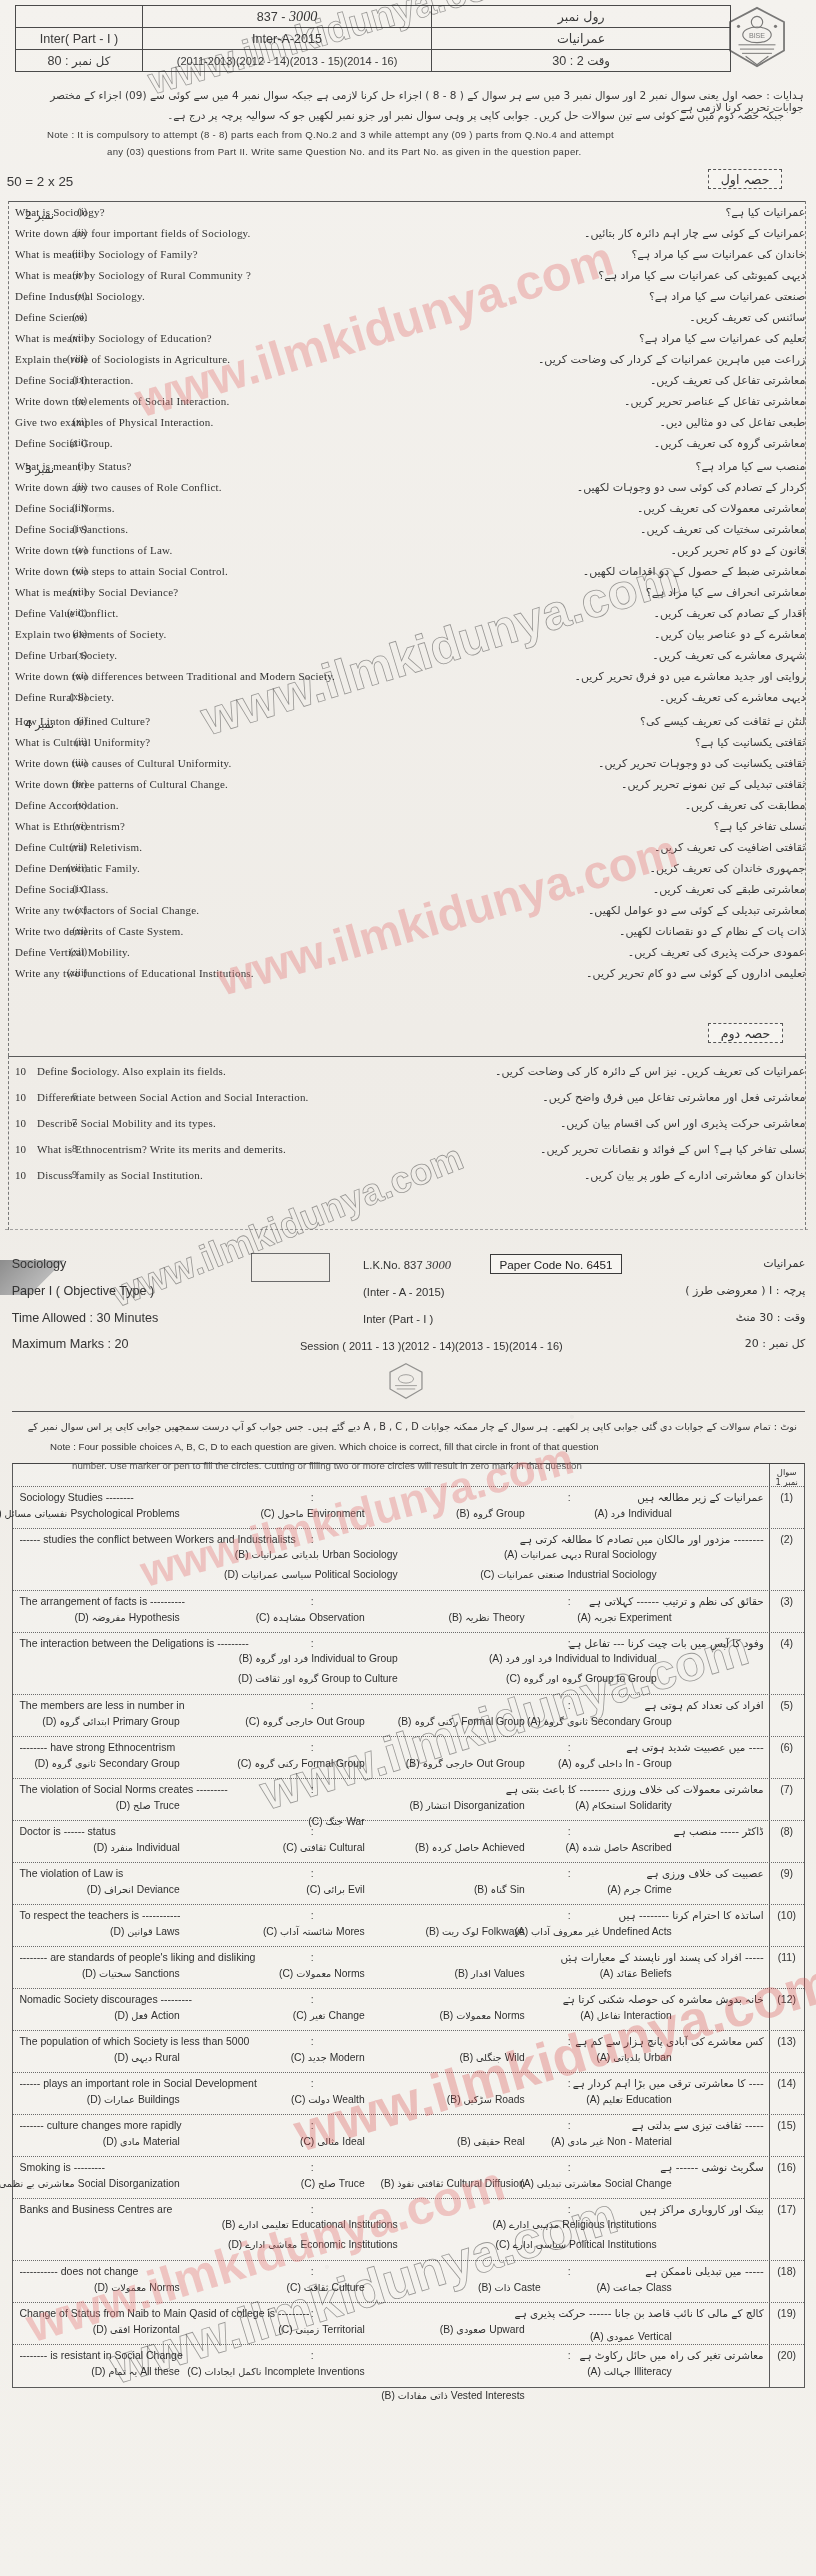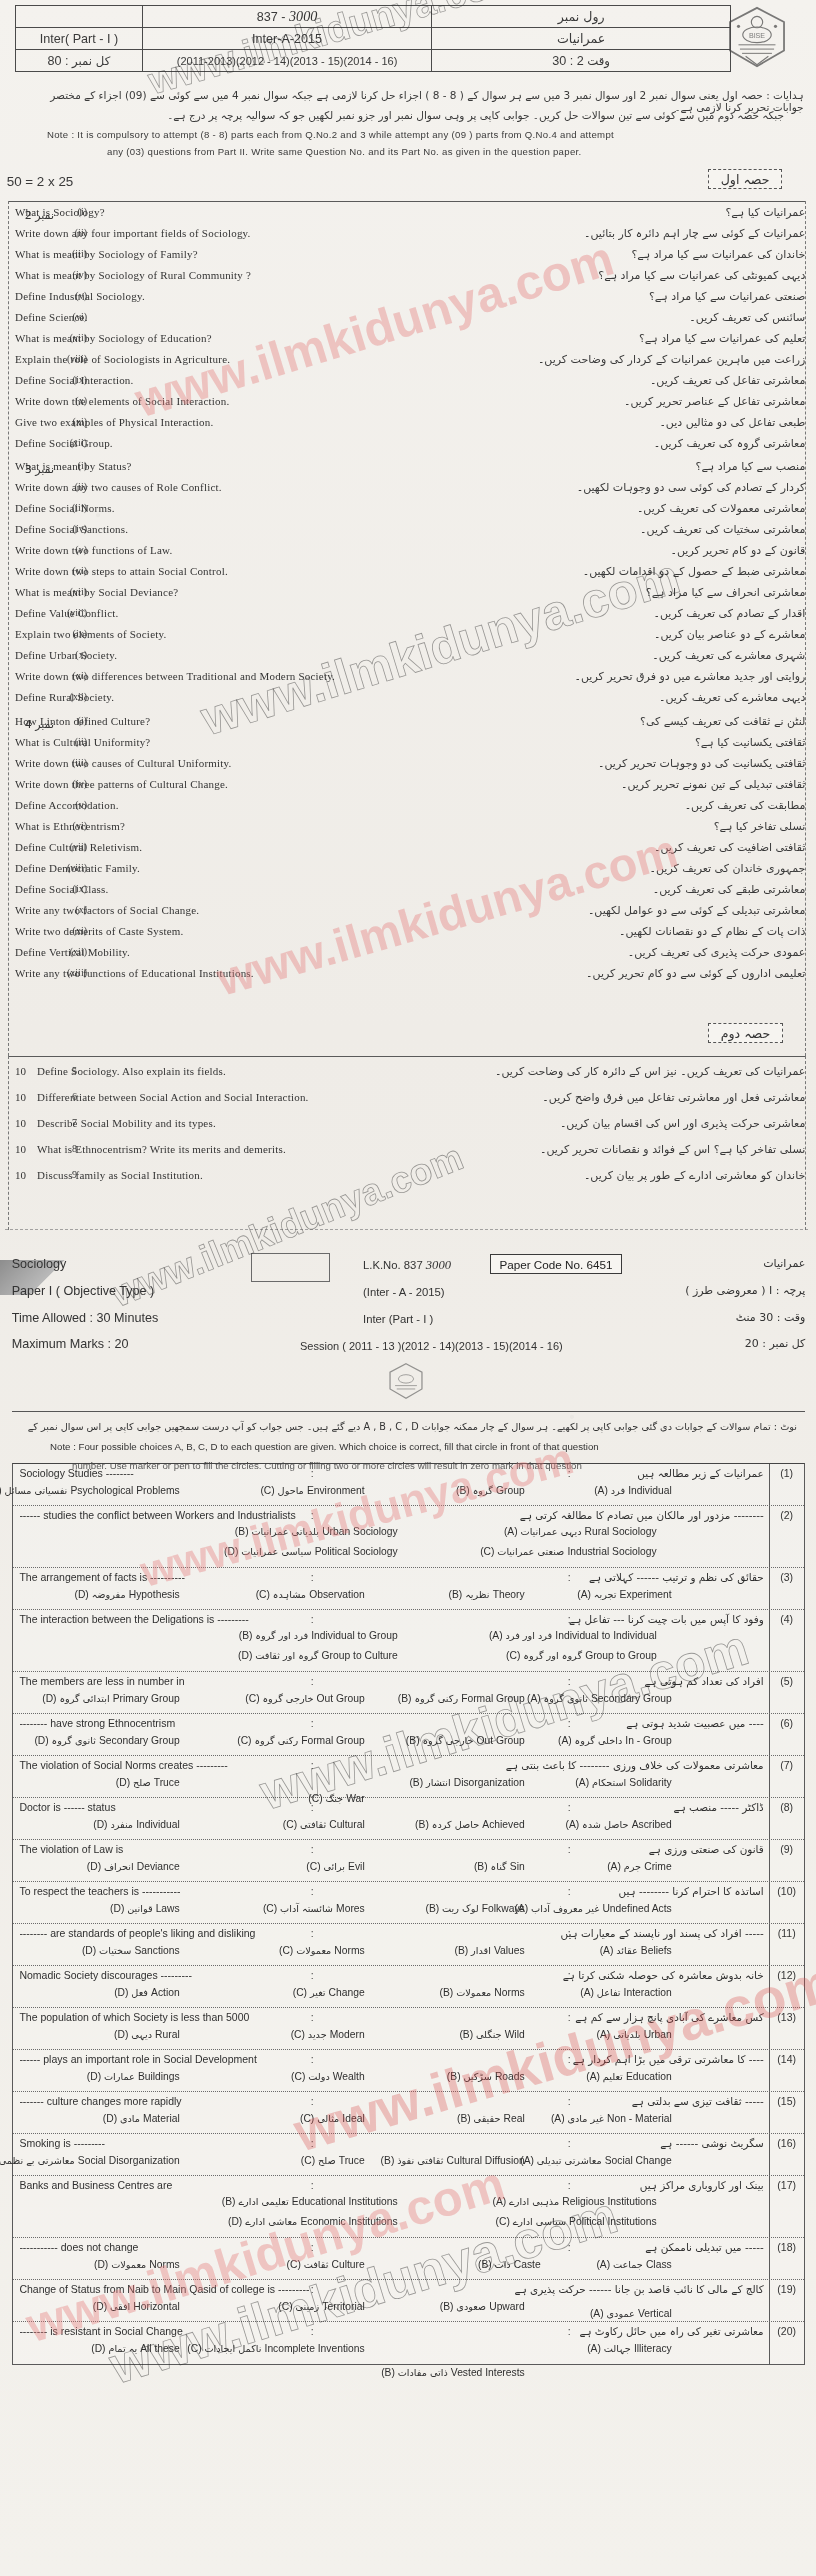--- a/index.html
+++ b/index.html
@@ -442,20 +442,25 @@
   </div>
 
   <div class="objnote" style="top:1411px;">
     <div style="position:absolute; left:0; top:0; width:793px; border-top:1.7px solid #555;"></div>
   </div>
   <div class="objnote-ur" style="top:1421px; right:20px;">نوٹ :   تمام سوالات کے جوابات دی گئی جوابی کاپی پر لکھیے۔ ہر سوال کے چار ممکنہ جوابات A , B , C , D  دیے گئے ہیں۔ جس جواب کو آپ درست سمجھیں جوابی کاپی پر اس سوال نمبر کے</div>
   <div class="objnote-en" style="top:1441px;">Note : Four possible choices A, B, C, D to each question are given. Which choice is correct, fill that  circle in front of that question</div>
   <div class="objnote-en" style="top:1460px; left:72px;">number. Use marker or pen to fill the circles. Cutting or filling two or more circles will result in zero mark in that question</div>
 
   <div class="mcq" id="mcq-table">
+      <div class="mcq-row" style="height: 23.4px;">
+        <div class="numcell">
+          <span style="font-family:'DejaVu Sans',sans-serif;font-size:8.4px;direction:rtl;display:block;">سوال نمبر 1</span>
+        </div>
+      </div>
       <div class="mcq-row" style="height: 42px;">
         <div class="numcell">(1)</div>
         <div class="stem-en">Sociology   Studies --------</div>
         <div class="colon-l" style="left: 298px;">:</div>
         <div class="stem-ur">عمرانیات کے زیر مطالعہ ہیں</div>
         <div class="colon-l" style="right: 233px;">:</div>
         <div class="opt" style="top: 21px; left: 659px; transform: translateX(-100%);"><span class="lab">(A) </span><span class="ur"> فرد  </span><span class="en">Individual</span></div>
         <div class="opt" style="top: 21px; left: 512px; transform: translateX(-100%);"><span class="lab">(B) </span><span class="ur"> گروہ  </span><span class="en">Group</span></div>
         <div class="opt" style="top: 21px; left: 352px; transform: translateX(-100%);"><span class="lab">(C) </span><span class="ur"> ماحول  </span><span class="en">Environment</span></div>
         <div class="opt" style="top: 21px; left: 167px; transform: translateX(-100%);"><span class="lab">(D) </span><span class="ur"> نفسیاتی مسائل  </span><span class="en">Psychological  Problems</span></div>
@@ -534,21 +539,21 @@
         <div class="colon-l" style="right: 233px;">:</div>
         <div class="opt" style="top: 21px; left: 659px; transform: translateX(-100%);"><span class="lab">(A) </span><span class="ur"> حاصل شدہ  </span><span class="en">Ascribed</span></div>
         <div class="opt" style="top: 21px; left: 512px; transform: translateX(-100%);"><span class="lab">(B) </span><span class="ur"> حاصل کردہ  </span><span class="en">Achieved</span></div>
         <div class="opt" style="top: 21px; left: 352px; transform: translateX(-100%);"><span class="lab">(C) </span><span class="ur"> ثقافتی  </span><span class="en">Cultural</span></div>
         <div class="opt" style="top: 21px; left: 167px; transform: translateX(-100%);"><span class="lab">(D) </span><span class="ur"> منفرد  </span><span class="en">Individual</span></div>
       </div>
       <div class="mcq-row" style="height: 42px;">
         <div class="numcell">(9)</div>
         <div class="stem-en">The  violation  of  Law  is</div>
         <div class="colon-l" style="left: 298px;">:</div>
-        <div class="stem-ur">قانون کی صنعتی ورزی ہے</div>
+        <div class="stem-ur">عصبیت کی خلاف ورزی ہے</div>
         <div class="colon-l" style="right: 233px;">:</div>
         <div class="opt" style="top: 21px; left: 659px; transform: translateX(-100%);"><span class="lab">(A) </span><span class="ur"> جرم  </span><span class="en">Crime</span></div>
         <div class="opt" style="top: 21px; left: 512px; transform: translateX(-100%);"><span class="lab">(B) </span><span class="ur"> گناہ  </span><span class="en">Sin</span></div>
         <div class="opt" style="top: 21px; left: 352px; transform: translateX(-100%);"><span class="lab">(C) </span><span class="ur"> برائی  </span><span class="en">Evil</span></div>
         <div class="opt" style="top: 21px; left: 167px; transform: translateX(-100%);"><span class="lab">(D) </span><span class="ur"> انحراف  </span><span class="en">Deviance</span></div>
       </div>
       <div class="mcq-row" style="height: 42px;">
         <div class="numcell">(10)</div>
         <div class="stem-en">To  respect  the  teachers  is -----------</div>
         <div class="colon-l" style="left: 298px;">:</div>

